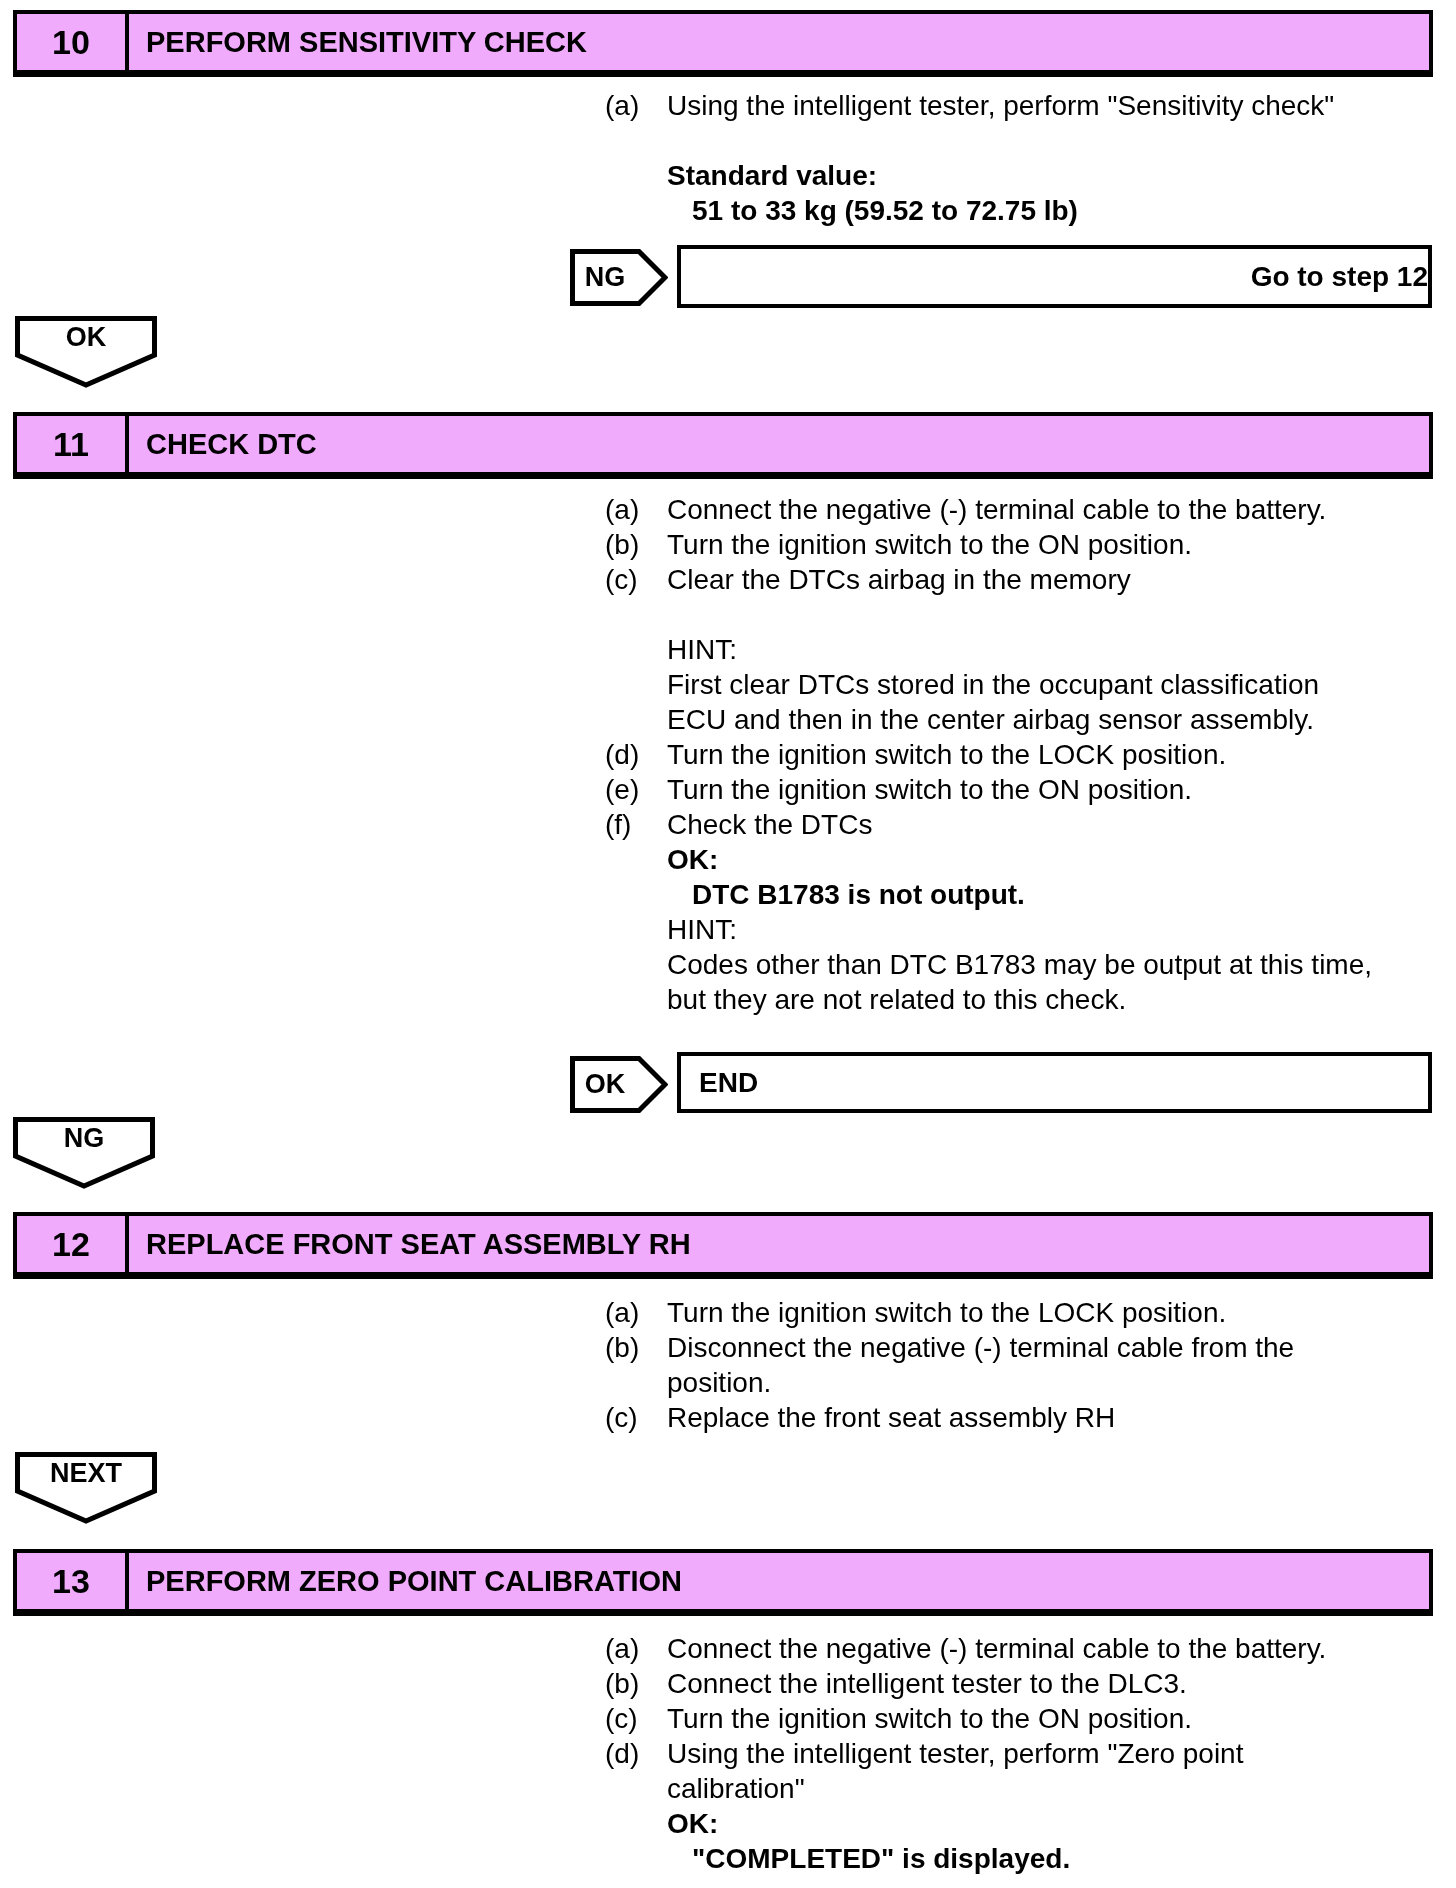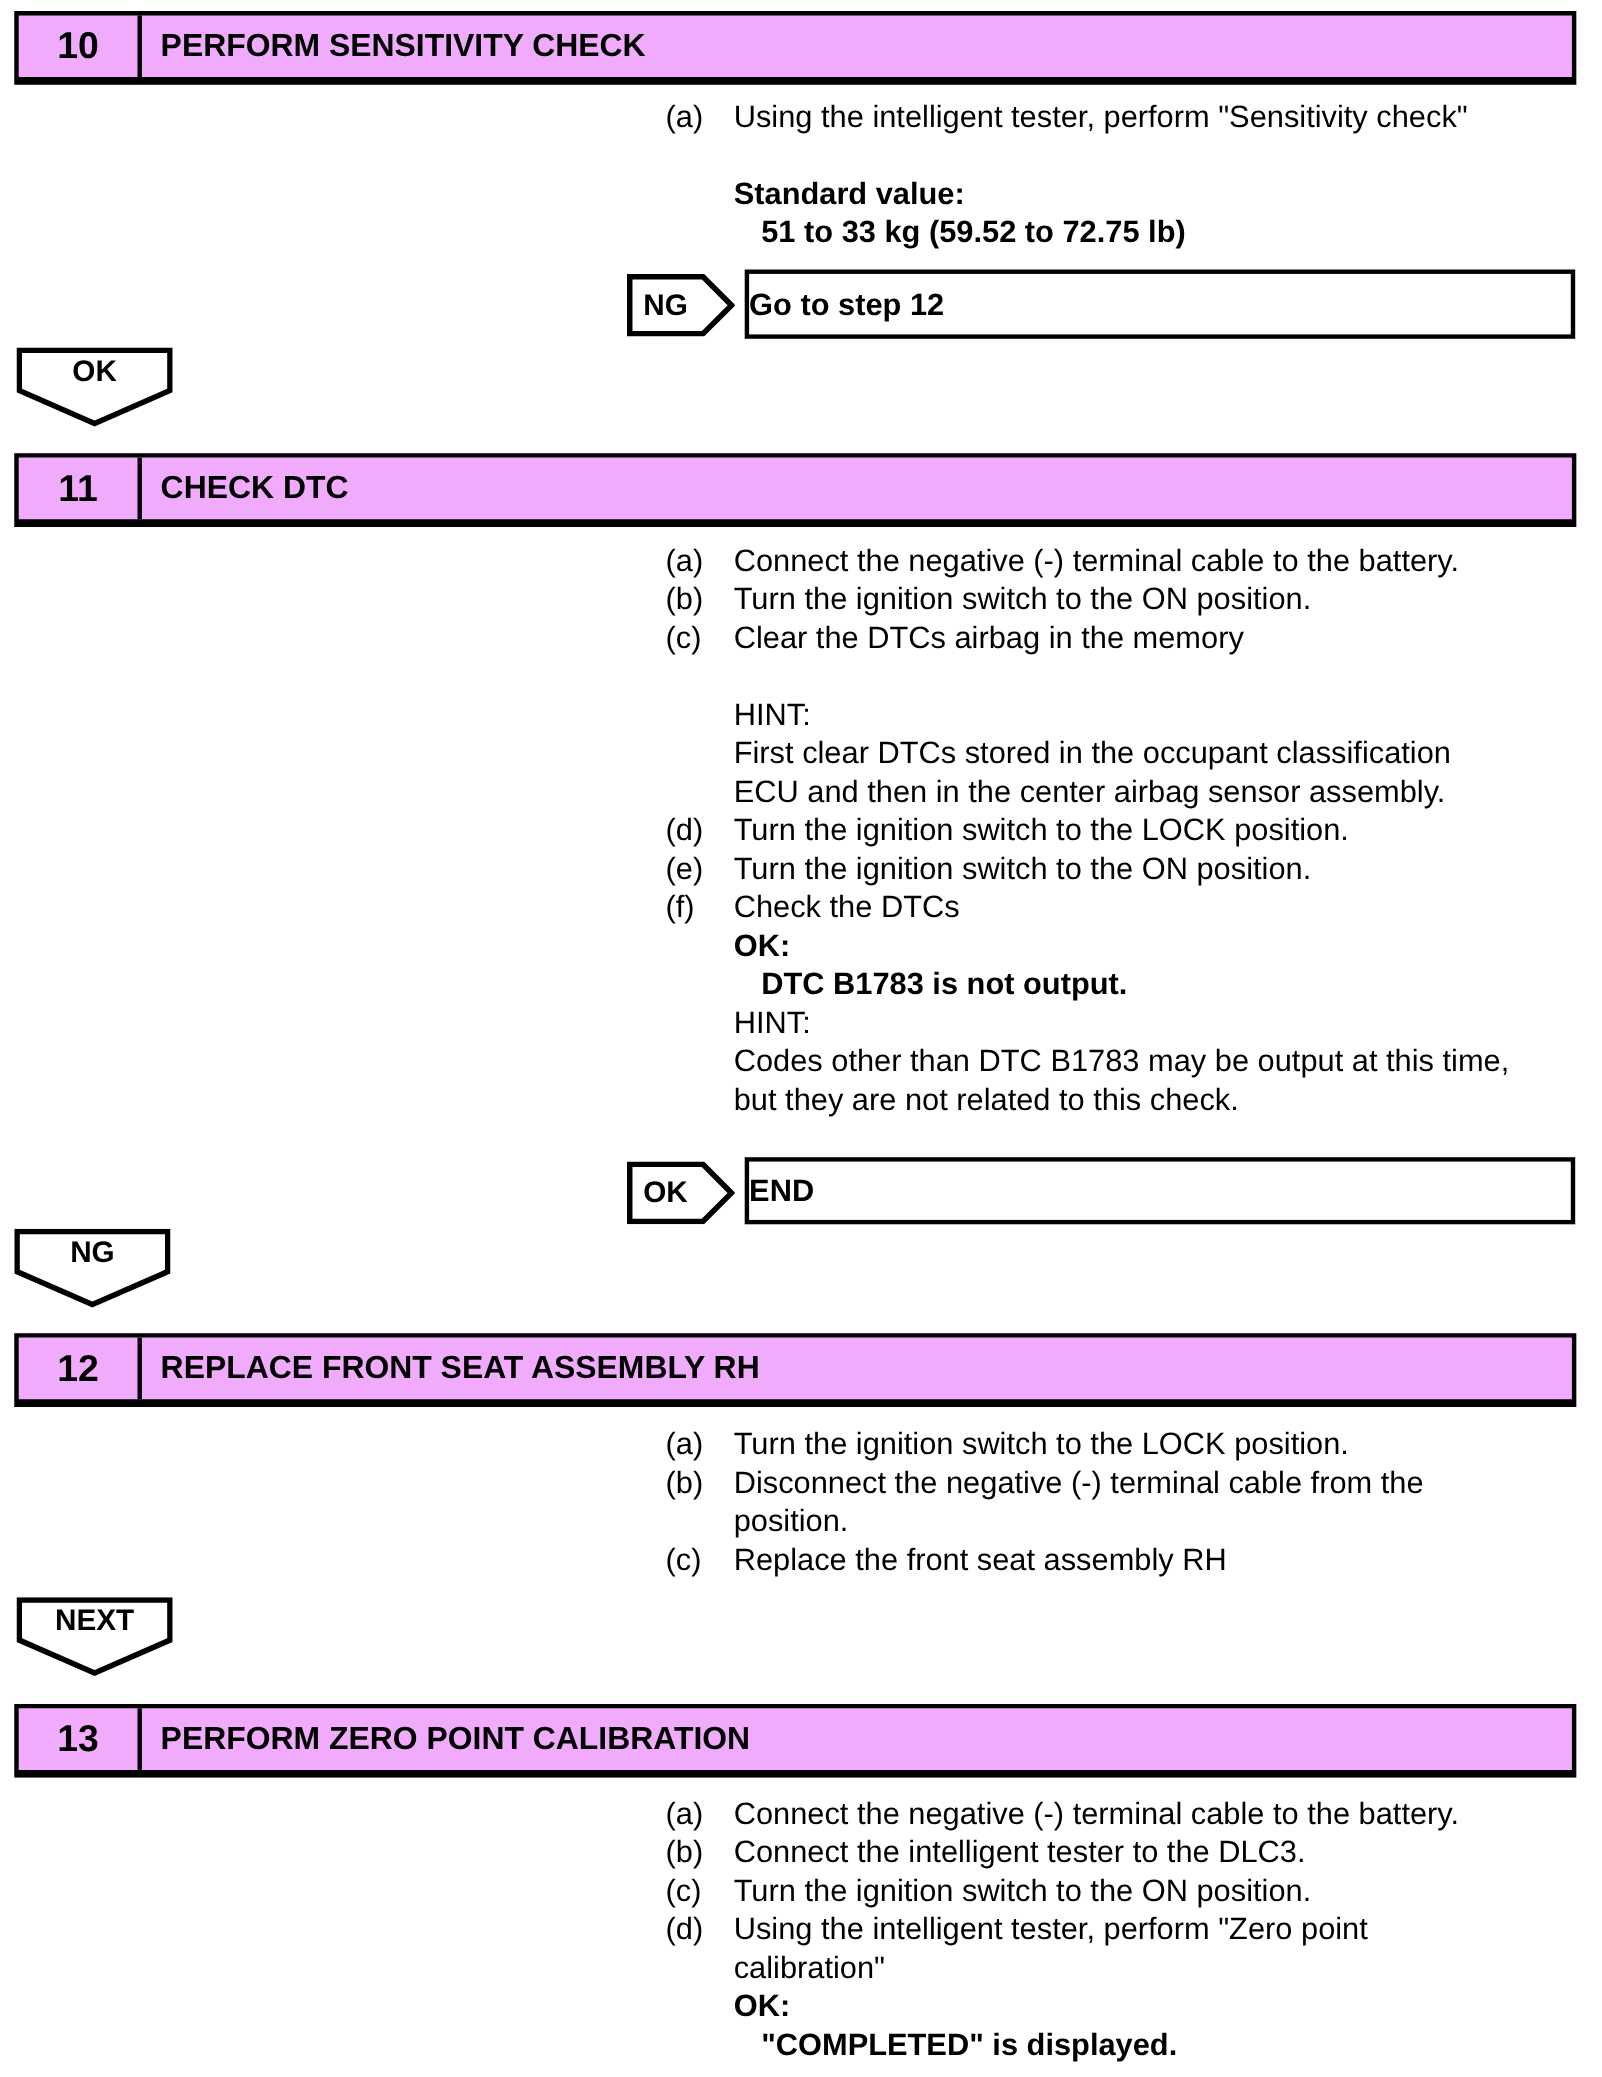--- a/index.html
+++ b/index.html
@@ -45,22 +45,22 @@
     position:absolute; left:0; top:0; width:70px; height:57px;
     display:flex; align-items:center; justify-content:center;
     font-weight:bold; font-size:27px;
   }
   .action-box {
     position:absolute; left:677px; width:755px; height:63px;
     box-sizing:border-box; border:4px solid #000;
     display:flex; align-items:center;
     font-weight:bold; font-size:28px; background:#fff;
   }
-  .action-center { justify-content:flex-start; }
-  .action-left { }
+  .action-center { justify-content:flex-end; }
+  .action-left { padding-left:18px; }
 
   
   .pent-down { position:absolute; width:142px; height:72px; }
   .pent-down svg { position:absolute; left:0; top:0; }
   .pent-down .plabel {
     position:absolute; left:0; top:3px; width:142px; height:37px;
     display:flex; align-items:center; justify-content:center;
     font-weight:bold; font-size:27px;
   }
 </style>

